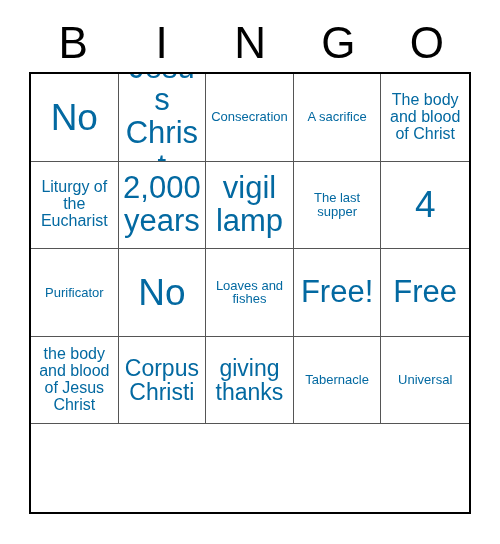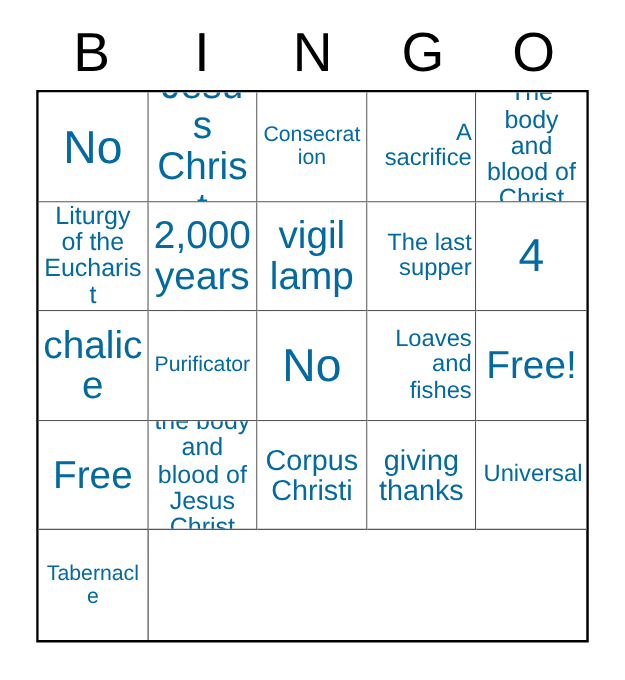--- a/index.html
+++ b/index.html
@@ -79,23 +79,23 @@
     width: 100%;
     line-height: 1.06;
     word-wrap: break-word;
     color: #0369a1;
   }
 
   
   .fs-xxl .cell-text { font-size: 37px; }   
   .fs-xl  .cell-text { font-size: 31px; }   
   .fs-lg  .cell-text { font-size: 23px; }   
-  .fs-md  .cell-text { font-size: 19px; text-align: right; }   
-  .fs-sm  .cell-text { font-size: 20px; }   
-  .fs-xs  .cell-text { font-size: 17px; }   
+  .fs-md  .cell-text { font-size: 13px; }   
+  .fs-sm  .cell-text { font-size: 16px; }   
+  .fs-xs  .cell-text { font-size: 13px; }   
   .fs-xxs .cell-text { font-size: 9.5px; }  
 </style>
 </head>
 <body>
 
 <div id="card">
 
   <div class="header-row">
       <div class="header-cell">B</div>
       <div class="header-cell">I</div>
@@ -128,23 +128,20 @@
       </div>
       <div class="cell fs-xl">
         <span class="cell-text">vigil lamp</span>
       </div>
       <div class="cell fs-md">
         <span class="cell-text">The last supper</span>
       </div>
       <div class="cell fs-xxl">
         <span class="cell-text">4</span>
       </div>
-      <div class="cell fs-xl">
-        <span class="cell-text">chalice</span>
-      </div>
       <div class="cell fs-xs">
         <span class="cell-text">Purificator</span>
       </div>
       <div class="cell fs-xxl">
         <span class="cell-text">No</span>
       </div>
       <div class="cell fs-md">
         <span class="cell-text">Loaves and fishes</span>
       </div>
       <div class="cell fs-xl">
@@ -155,21 +152,21 @@
       </div>
       <div class="cell fs-sm">
         <span class="cell-text">the body and blood of Jesus Christ</span>
       </div>
       <div class="cell fs-lg">
         <span class="cell-text">Corpus Christi</span>
       </div>
       <div class="cell fs-lg">
         <span class="cell-text">giving thanks</span>
       </div>
+      <div class="cell fs-xs">
+        <span class="cell-text">Tabernacle</span>
+      </div>
       <div class="cell fs-md">
         <span class="cell-text">Universal</span>
-      </div>
-      <div class="cell fs-xs">
-        <span class="cell-text">Tabernacle</span>
       </div>
     </div>
 
 </div>
 
 </body></html>

